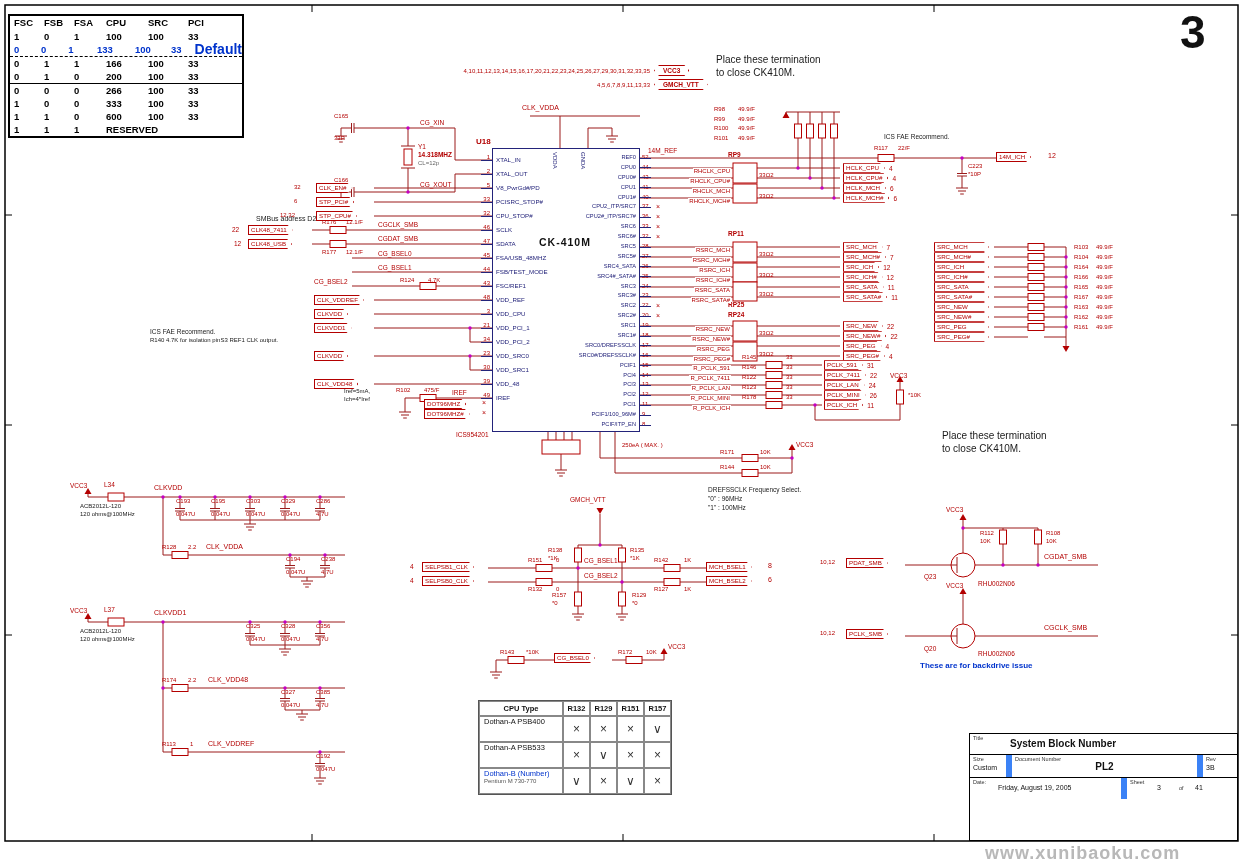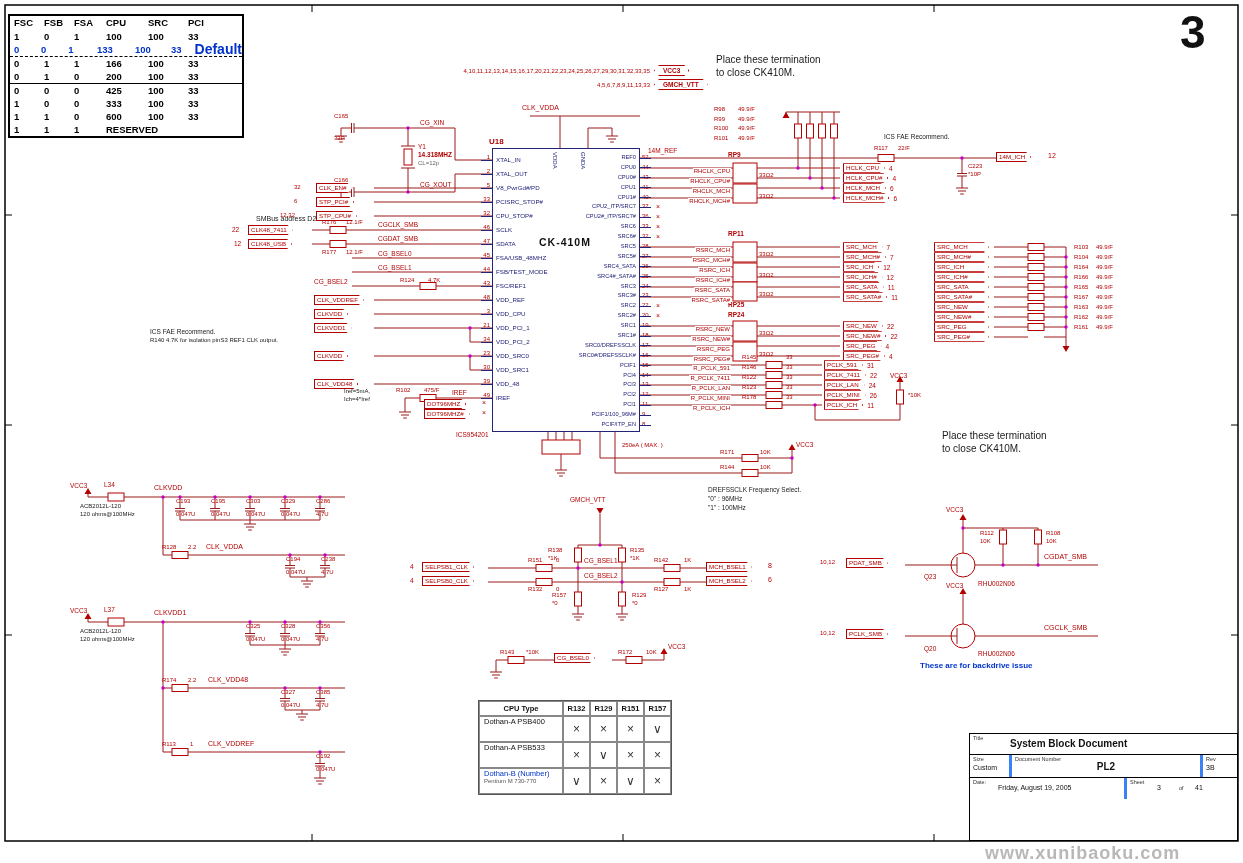--- a/index.html
+++ b/index.html
@@ -74,21 +74,21 @@
   .qlogo{width:34px;height:34px;background:#0a0a0a;border-radius:7px;position:relative;flex:0 0 auto;}
   .qlogo::before{content:"";position:absolute;left:4px;top:4px;width:26px;height:26px;border-radius:50%;background:#fff;}
   .qlogo::after{content:"";position:absolute;left:12px;top:8px;width:18px;height:18px;border-radius:50%;background:#0a0a0a;}
   .qdot{position:absolute;right:5px;top:14px;width:6px;height:6px;border-radius:50%;background:#1a4fd6;z-index:2;}
   .qname{margin-left:8px;font-size:15px;color:#222;letter-spacing:1px;line-height:17px;}
   .tb-row2{position:relative;height:20px;border-bottom:1px solid #000;}
   .tb-small{position:absolute;left:3px;top:1px;font-size:5.5px;color:#333;}
   .tb-title{position:absolute;left:40px;top:4px;font-size:10px;font-weight:bold;color:#111;}
   .tb-row3{display:flex;height:22px;border-bottom:1px solid #000;}
   .tb-row4{display:flex;height:21px;}
-  .tb-cell{position:relative;border-right:3px solid #3b82f6;box-sizing:border-box;}
+  .tb-cell{position:relative;border-right:6px solid #3b82f6;box-sizing:border-box;}
   .tb-cell:last-child{border-right:none;}
   .tb-cell .lab{position:absolute;left:3px;top:1px;font-size:5.5px;color:#333;}
   .tb-cell .val{position:absolute;left:3px;top:9px;font-size:7px;color:#111;}
   .tb-doc{position:absolute;left:50%;top:6px;transform:translateX(-50%);font-size:10px;font-weight:bold;color:#111;}
   
   .wm1{font-size:58px;font-weight:bold;color:rgba(140,140,140,.38);letter-spacing:10px;}
   .wm2{font-size:40px;color:rgba(140,140,140,.32);letter-spacing:3px;}
   .wmf{font-size:18px;font-weight:bold;color:#b8b8b8;letter-spacing:1px;}
   .pgnum{font-size:46px;font-weight:bold;color:#111;}
   .xmark{color:#b30000;font-size:7px;}
@@ -393,21 +393,21 @@
           <span class="fc fc4">200</span>
           <span class="fc fc5">100</span>
           <span class="fc fc6">33</span>
           <span class="fc fc7"></span>
         </div>
 
         <div class="frow">
           <span class="fc fc1">0</span>
           <span class="fc fc2">0</span>
           <span class="fc fc3">0</span>
-          <span class="fc fc4">425</span>
+          <span class="fc fc4">266</span>
           <span class="fc fc5">100</span>
           <span class="fc fc6">33</span>
           <span class="fc fc7"></span>
         </div>
 
         <div class="frow">
           <span class="fc fc1">1</span>
           <span class="fc fc2">0</span>
           <span class="fc fc3">0</span>
           <span class="fc fc4">333</span>
@@ -486,21 +486,21 @@
   <span class="flag abs" style="left:314px;top:351px">CLKVDD</span>
   <span class="flag abs" style="left:314px;top:379px">CLK_VDD48</span>
   <span class="L k s65" style="left:150px;top:328px">ICS FAE Recommend.</span>
   <span class="L k s6" style="left:150px;top:337px">R140 4.7K for isolation pinS3 REF1 CLK output.</span>
   <span class="L k s6" style="left:344px;top:388px">Iref=5mA,</span>
   <span class="L k s6" style="left:344px;top:396px">Ich=4*Iref</span>
   <span class="L r s6" style="left:396px;top:387px">R102</span>
   <span class="L r s6" style="left:424px;top:387px">475/F</span>
   <span class="L r s65" style="left:452px;top:389px">IREF</span>
 
-  <span class="L r s8 bold" style="left:489px;top:137px">U18</span>
+  <span class="L r s8 bold" style="left:476px;top:137px">U18</span>
   <div class="chip"></div>
   <div class="chipname">CK-410M</div>
   <span class="vlabel" style="left:552px;top:152px">VDDA</span>
   <span class="vlabel" style="left:580px;top:152px">GNDA</span>
   <span class="L r s65" style="left:456px;top:431px">ICS954201</span>
   <span class="L r s6" style="left:622px;top:442px">250eA ( MAX. )</span>
 
   <div class="lpins">
 
       <div class="lpin">
@@ -1147,21 +1147,21 @@
   <span class="L r s6" style="left:820px;top:630px">10,12</span>
   <span class="flag abs" style="left:846px;top:629px">PCLK_SMB</span>
   <span class="L r s7" style="left:1044px;top:624px">CGCLK_SMB</span>
   <span class="L r s65" style="left:924px;top:645px">Q20</span>
   <span class="L r s65" style="left:978px;top:650px">RHU002N06</span>
   <span class="L b s8 bold" style="left:920px;top:661px">These are for backdrive issue</span>
 
   <div class="tblock">
     <div class="tb-row2">
       <span class="tb-small">Title</span>
-      <div class="tb-title">System Block Document</div>
+      <div class="tb-title">System Block Number</div>
     </div>
     <div class="tb-row3">
       <div class="tb-cell" style="width:42px">
         <span class="lab">Size</span>
         <span class="val">Custom</span>
       </div>
       <div class="tb-cell" style="flex:1">
         <span class="lab">Document Number</span>
         <span class="tb-doc">PL2</span>
       </div>

